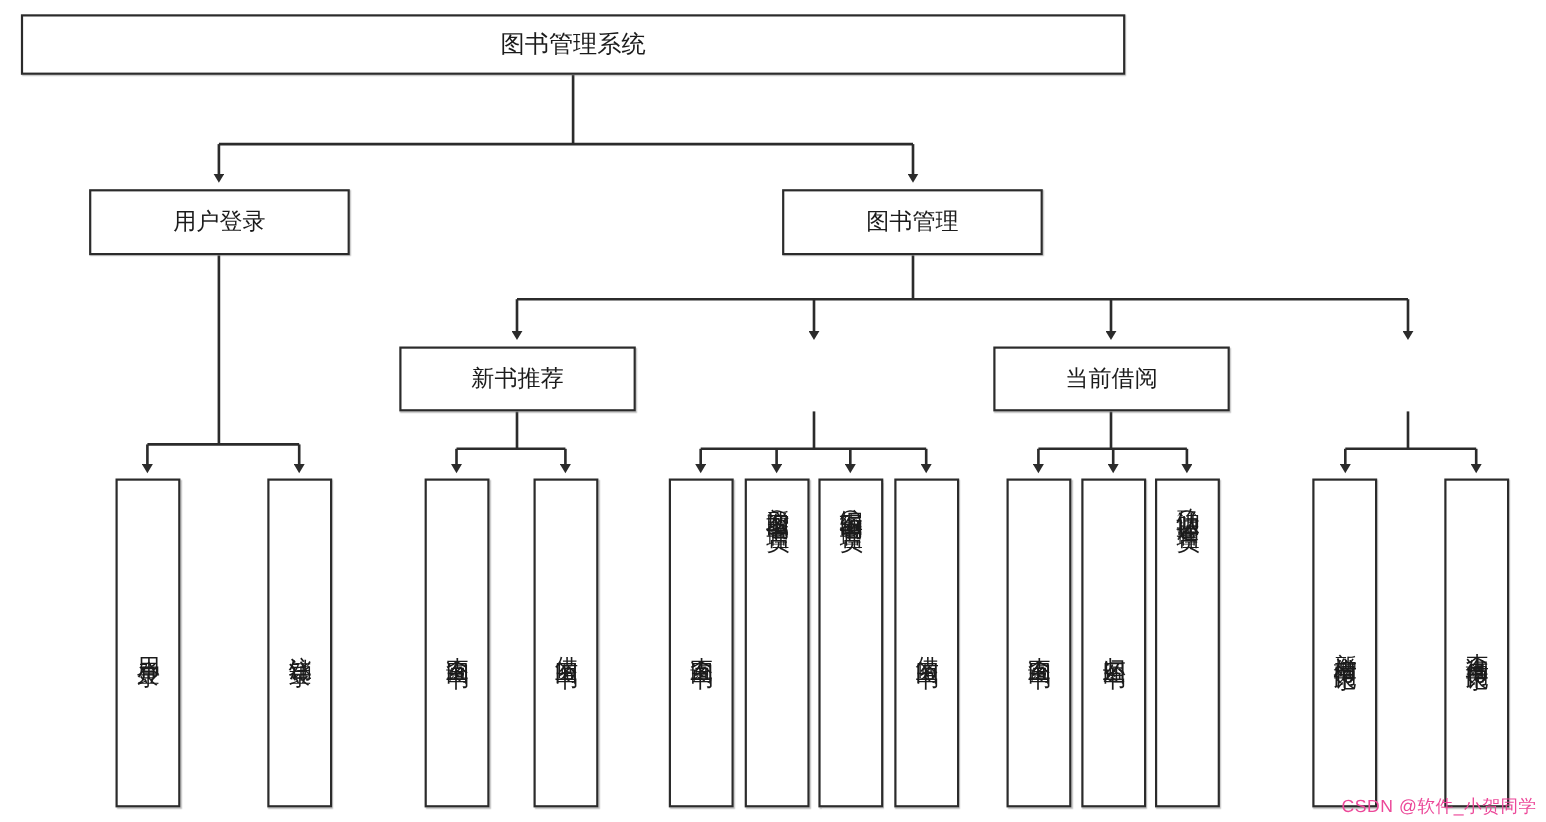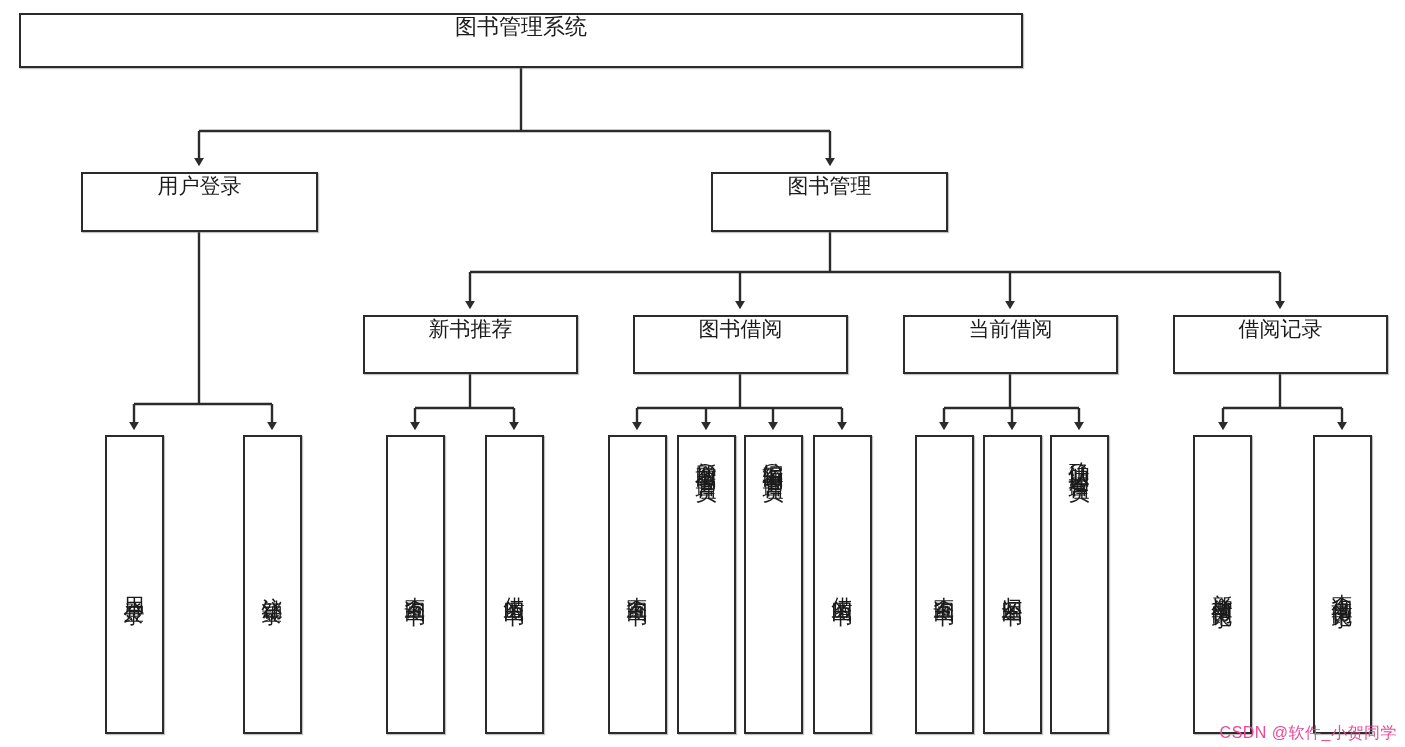--- a/index.html
+++ b/index.html
@@ -25,21 +25,21 @@
     width: 1405px;
     height: 747px;
     pointer-events: none;
   }
   .node {
     position: absolute;
     box-sizing: border-box;
     background: #ffffff;
     border: 2px solid #2b2b2b;
     display: flex;
-    align-items: flex-start;
+    align-items: center;
     justify-content: center;
     box-shadow: 1px 1px 1px rgba(120,120,120,0.45);
   }
   .node-label {
     color: #1b1b1b;
     line-height: 1.12;
     text-align: center;
     white-space: nowrap;
   }
   .node.horizontal .node-label {
@@ -137,28 +137,22 @@
   <div class="node horizontal" style="left:81px; top:172px; width:237px; height:60px;">
     <span class="node-label">用户登录</span>
   </div>
   <div class="node horizontal" style="left:363px; top:315px; width:215px; height:59px;">
     <span class="node-label">新书推荐</span>
   </div>
 
   <div class="node horizontal" style="left:711px; top:172px; width:237px; height:60px;">
     <span class="node-label">图书管理</span>
   </div>
-  <div class="node horizontal" style="left:633px; top:315px; width:215px; height:59px;">
-    <span class="node-label">图书借阅</span>
-  </div>
   <div class="node horizontal" style="left:903px; top:315px; width:215px; height:59px;">
     <span class="node-label">当前借阅</span>
-  </div>
-  <div class="node horizontal" style="left:1173px; top:315px; width:215px; height:59px;">
-    <span class="node-label">借阅记录</span>
   </div>
 
   <div class="node vertical" style="left:105px; top:435px; width:59px; height:299px;">
     <span class="node-label">用户登录</span>
   </div>
   <div class="node vertical" style="left:243px; top:435px; width:59px; height:299px;">
     <span class="node-label">注销登录</span>
   </div>
 
   <div class="node vertical" style="left:386px; top:435px; width:59px; height:299px;">

